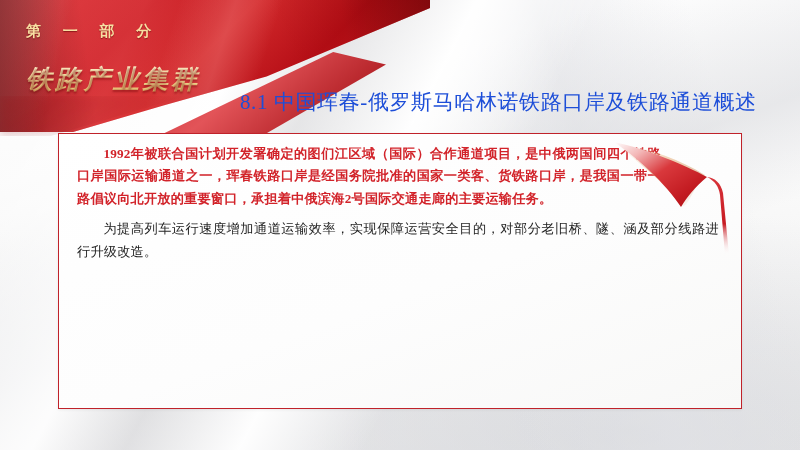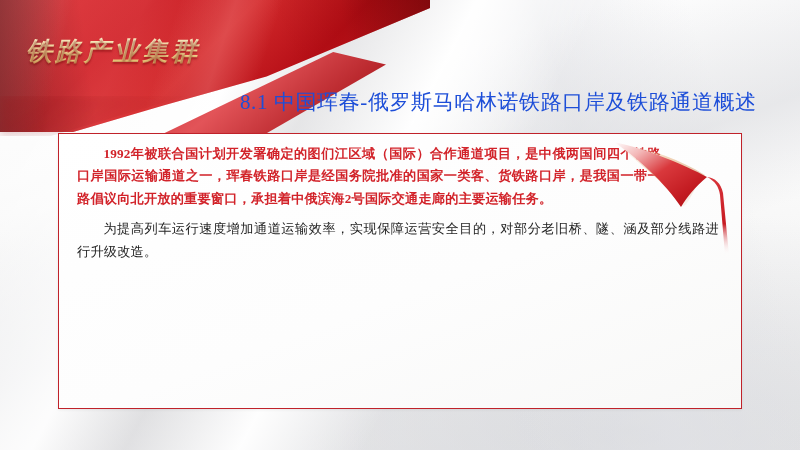--- a/index.html
+++ b/index.html
@@ -79,21 +79,21 @@
   .part-label {
     font-size: 15px;
     letter-spacing: 9px;
     color: #f6deа0;
     color: #f7dfa2;
     font-weight: 600;
     text-shadow: 0 1px 1px rgba(90,0,0,.55);
     font-family: "Liberation Serif", "DejaVu Serif", serif;
   }
   .part-title {
-    margin-top: 12px;
+    margin-top: 21px;
     font-size: 26px;
     font-weight: 700;
     font-style: italic;
     letter-spacing: 3px;
     color: #fbeec2;
     background: linear-gradient(180deg, #fff6d8 0%, #f6dd9b 45%, #e6bf66 100%);
     -webkit-background-clip: text;
     background-clip: text;
     -webkit-text-fill-color: transparent;
     text-shadow: 0 2px 2px rgba(100,0,0,.4);
@@ -171,20 +171,21 @@
 
   <div class="ribbon-wrap">
     <div class="ribbon-main"></div>
     <div class="ribbon-fold-a"></div>
     <div class="ribbon-fold-b"></div>
     <div class="ribbon-tail"></div>
     <div class="ribbon-shadow"></div>
   </div>
 
   <div class="ribbon-text">
+    <div class="part-label">第 一 部 分</div>
     <div class="part-title">铁路产业集群</div>
   </div>
 
   <div class="section-heading">8.1  中国珲春-俄罗斯马哈林诺铁路口岸及铁路通道概述</div>
 
   <div class="content-card">
     <div class="card-inner">
 
       <svg class="curl" viewBox="0 0 130 124">
         <defs>

